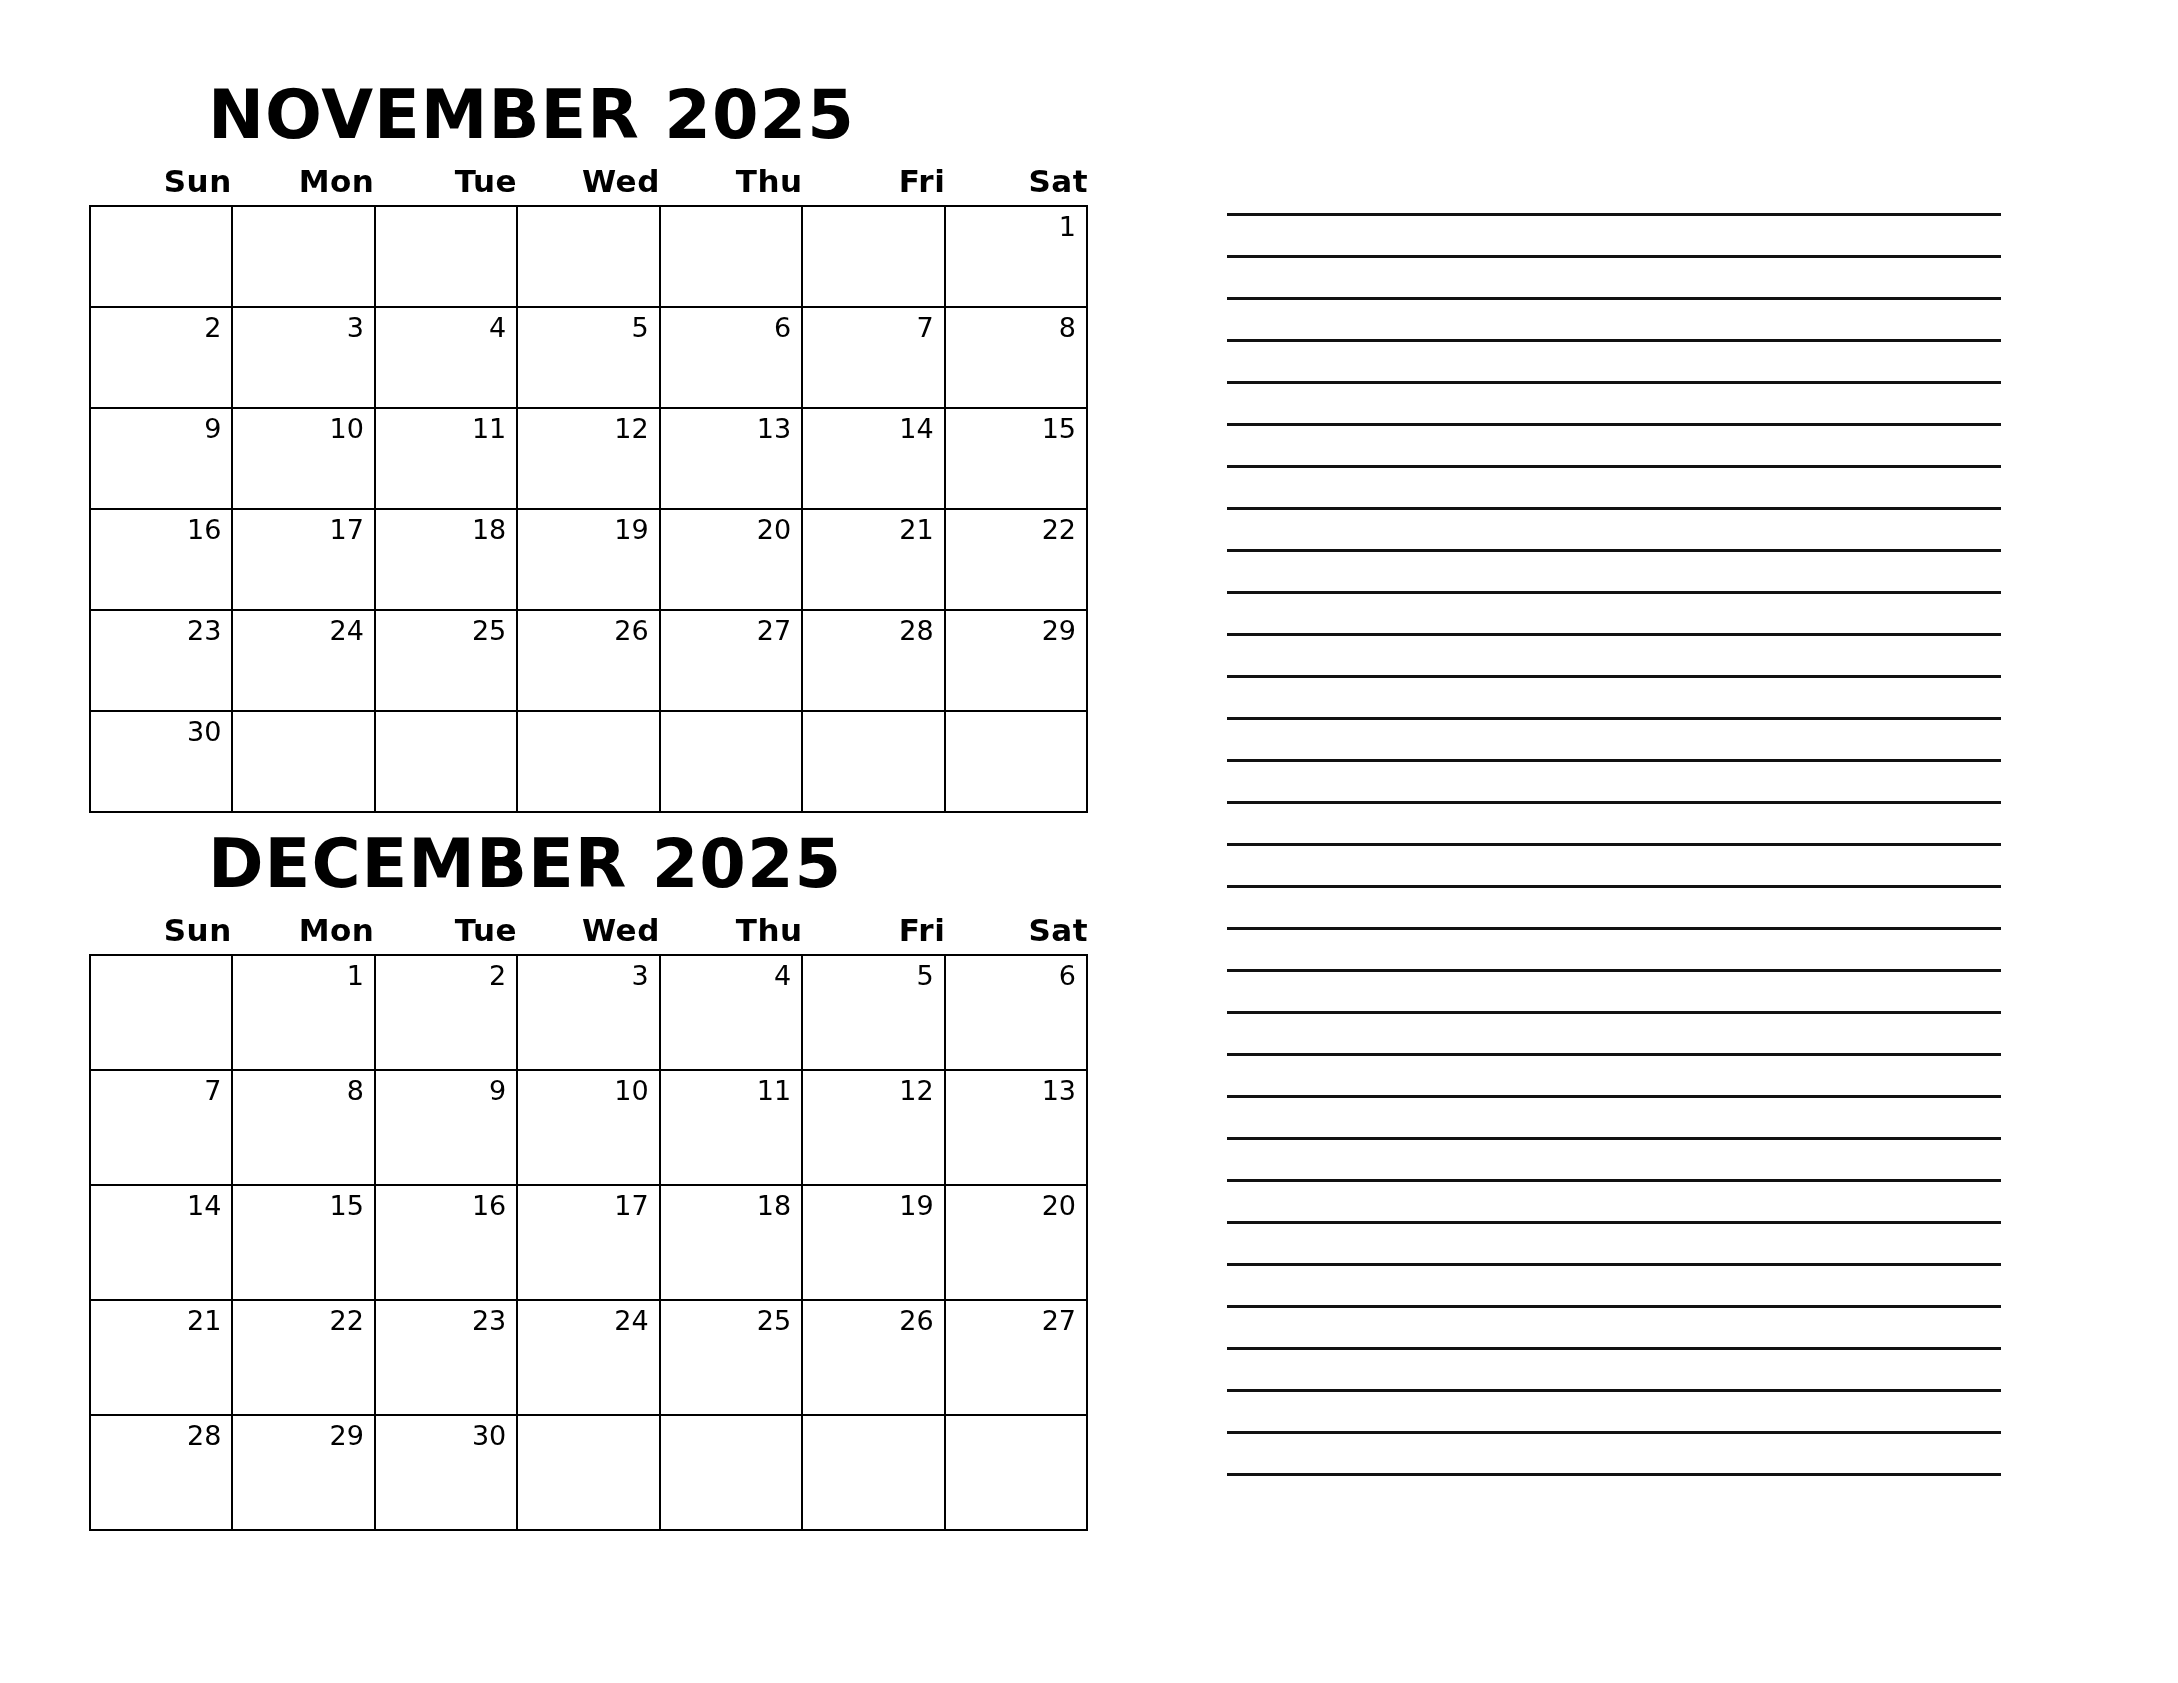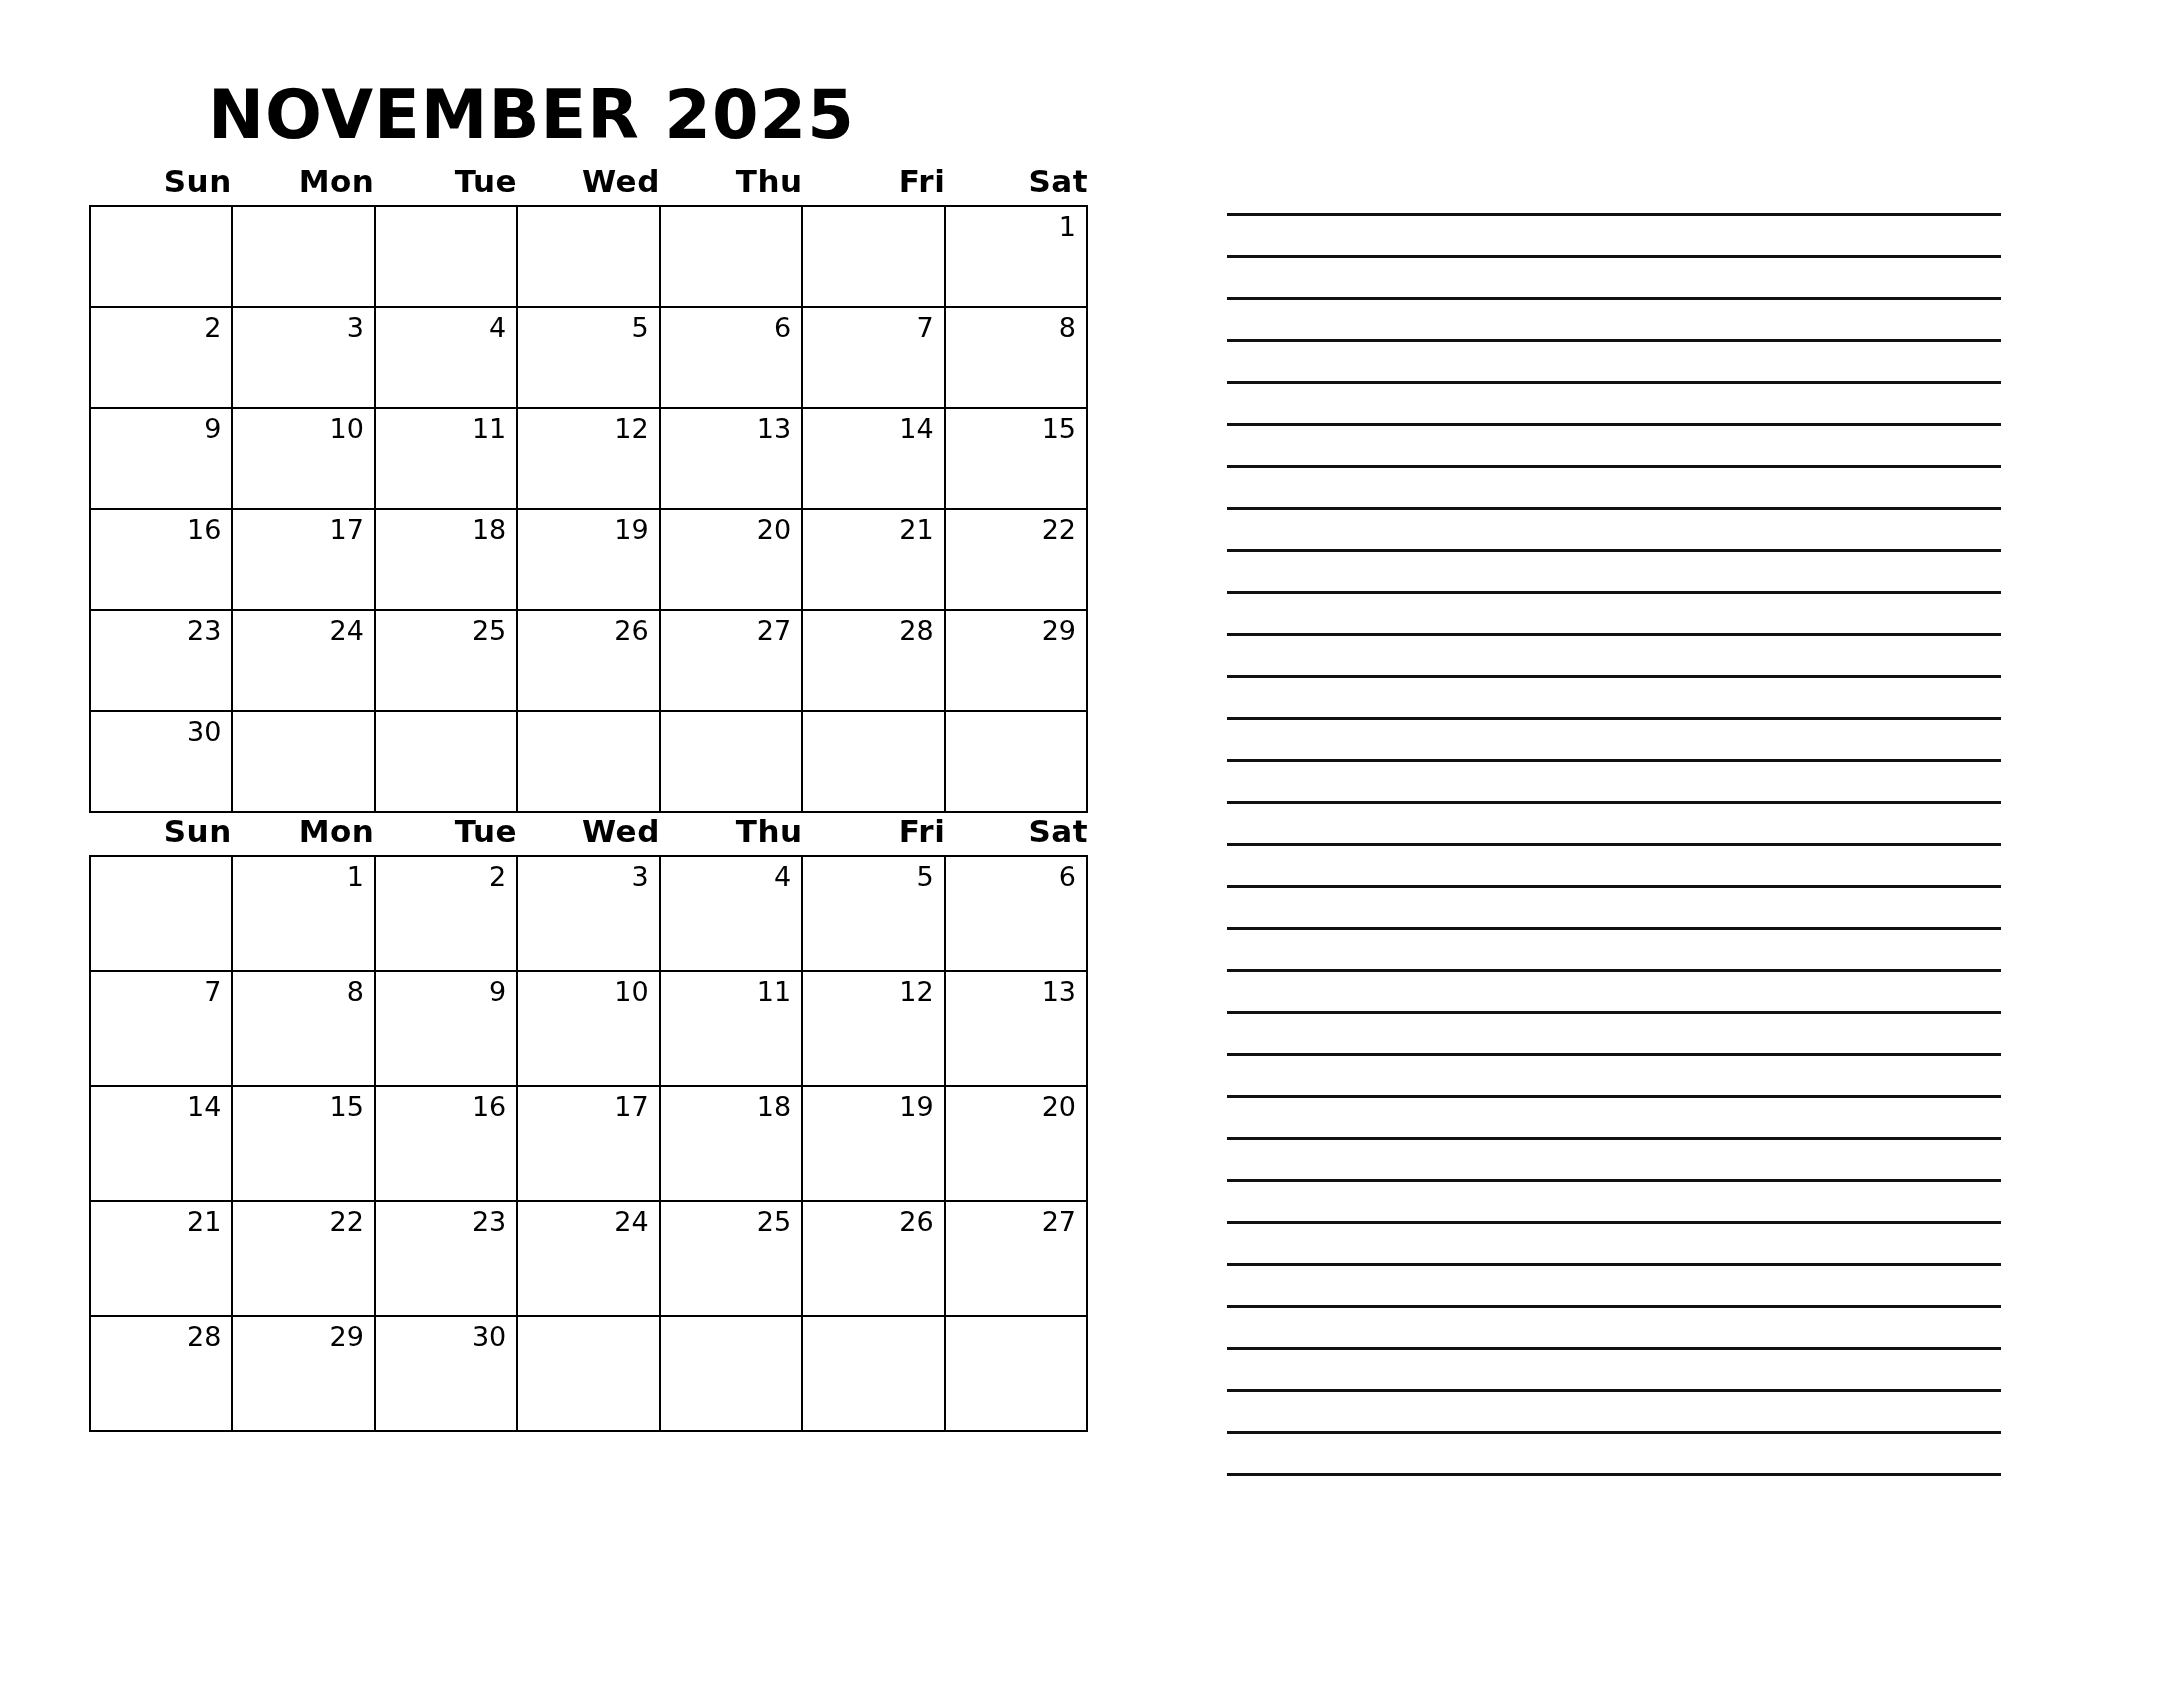--- a/index.html
+++ b/index.html
@@ -224,20 +224,21 @@
           <div class="cell"></div>
           <div class="cell"></div>
           <div class="cell"></div>
           <div class="cell"></div>
           <div class="cell"></div>
           <div class="cell"></div>
         </div>
     </div>
 
     <div class="month-block" id="dec-block">
+      <div class="month-title">DECEMBER 2025</div>
 
       <div class="dow-row">
         <div class="dow">Sun</div>
         <div class="dow">Mon</div>
         <div class="dow">Tue</div>
         <div class="dow">Wed</div>
         <div class="dow">Thu</div>
         <div class="dow">Fri</div>
         <div class="dow">Sat</div>
       </div>

